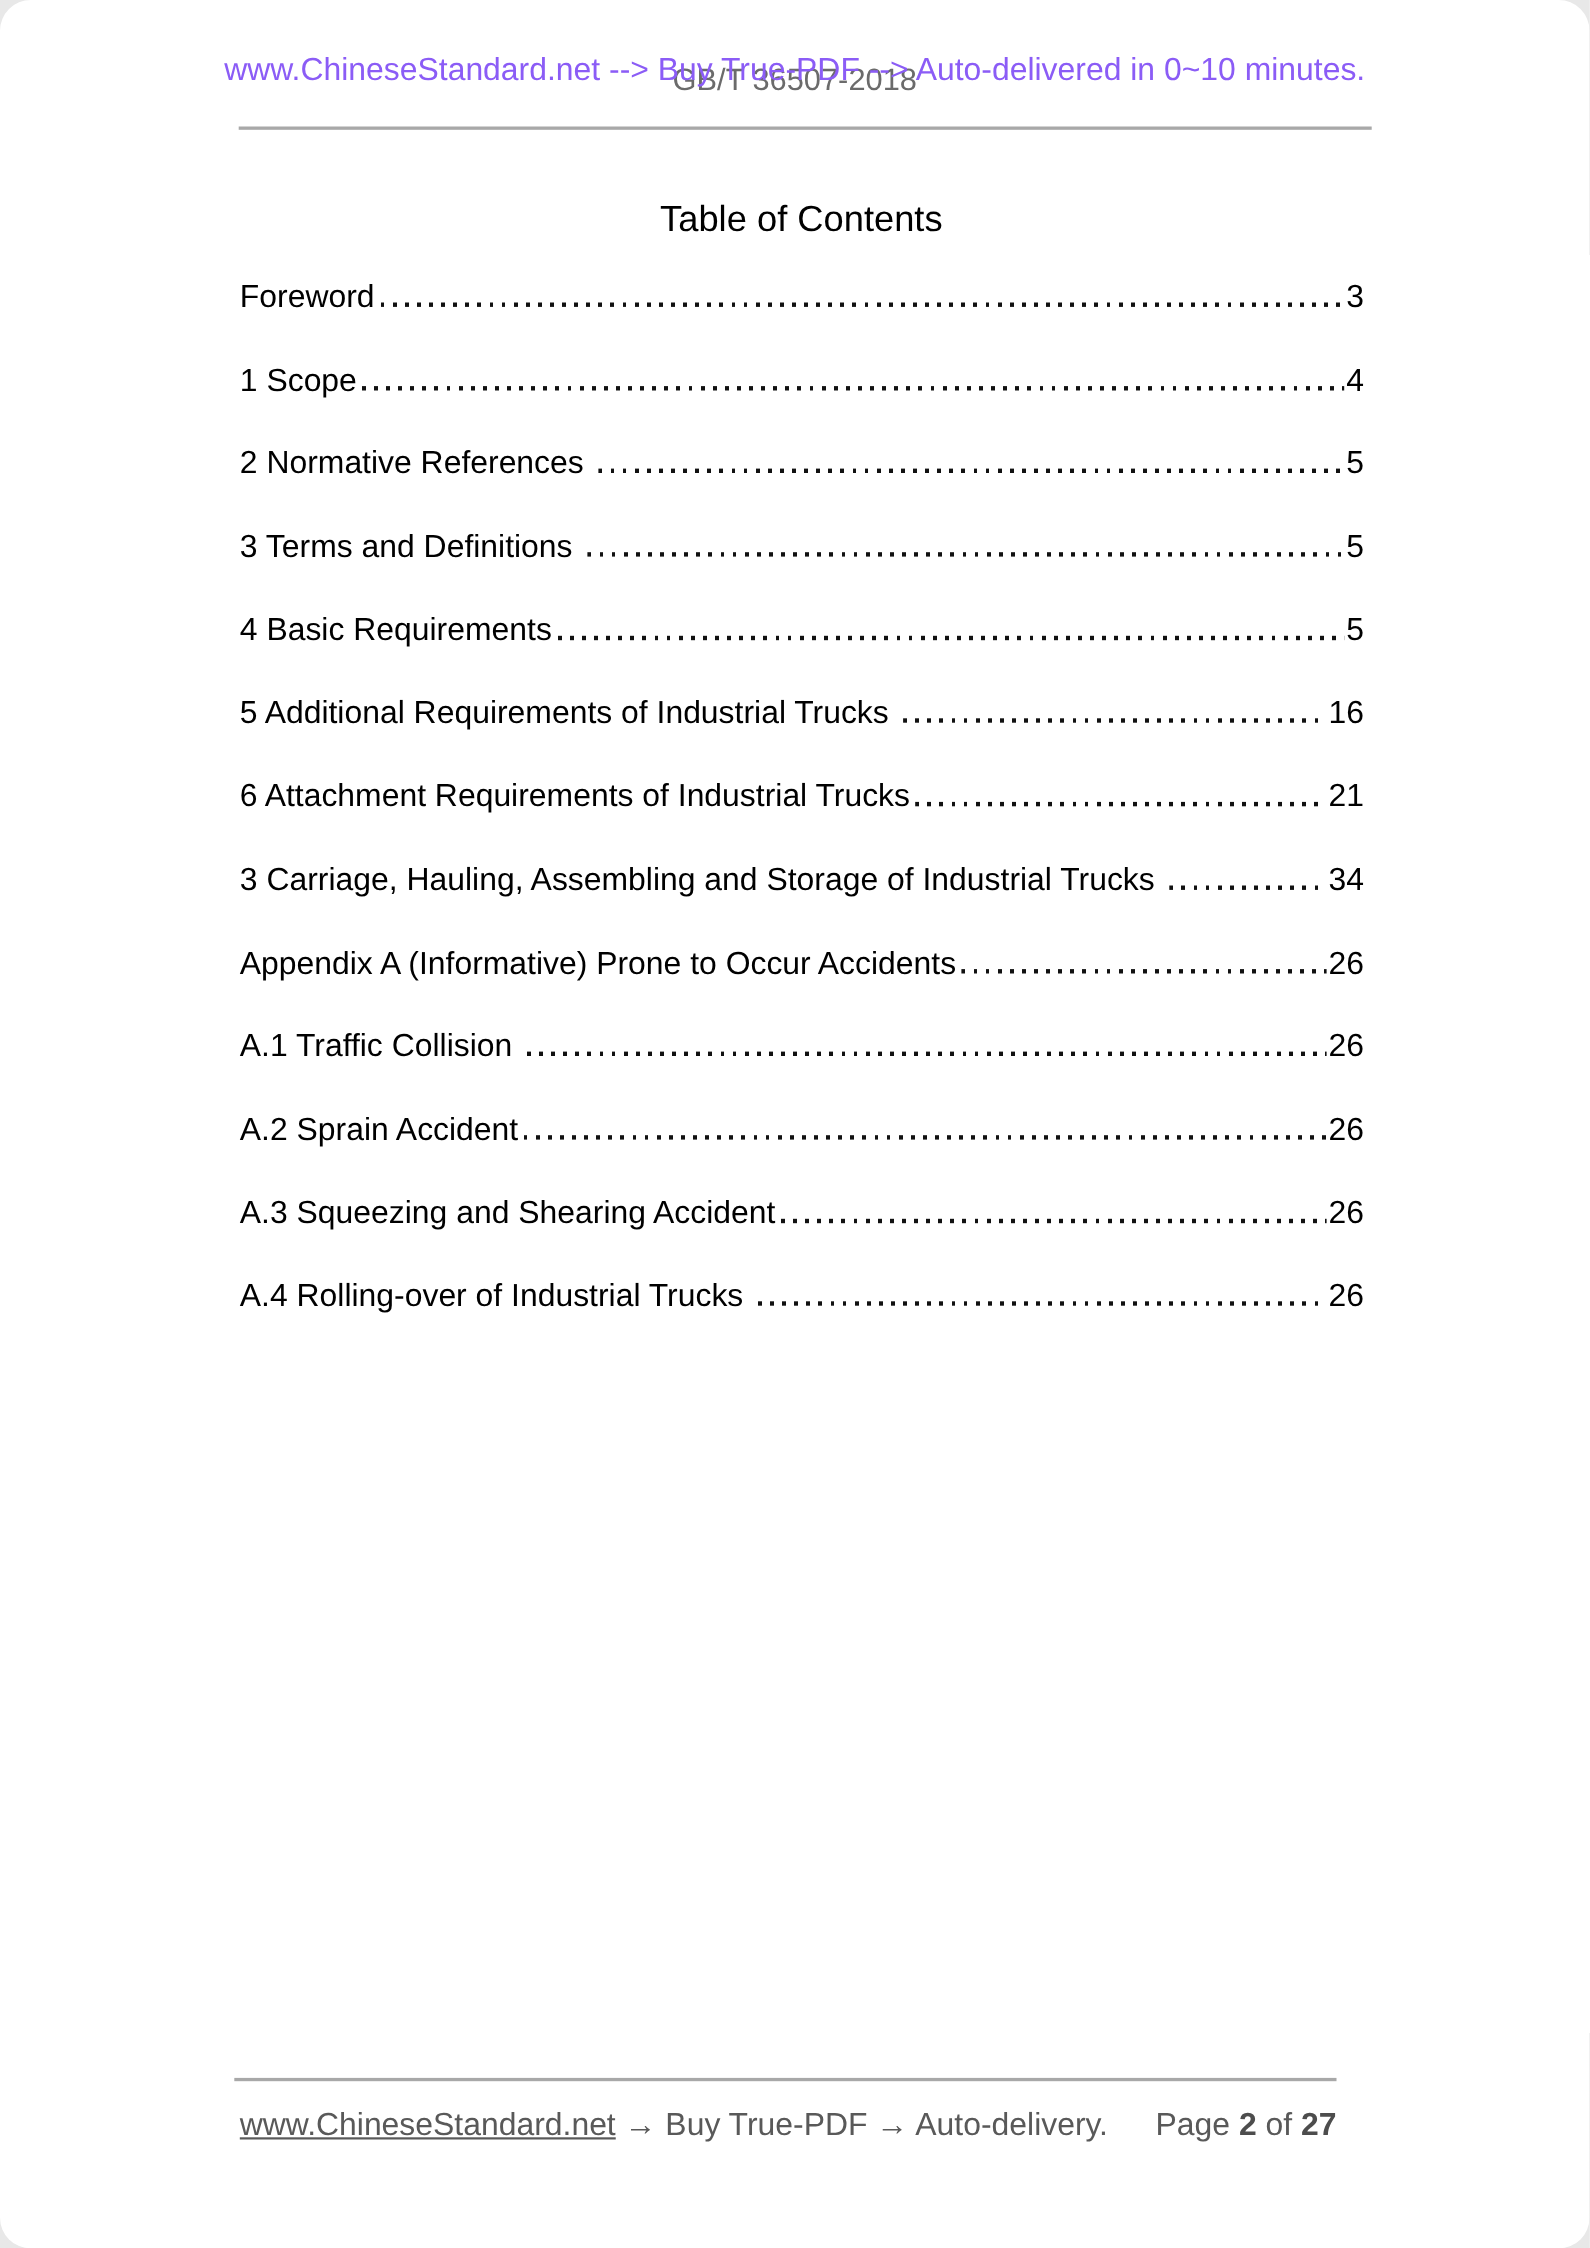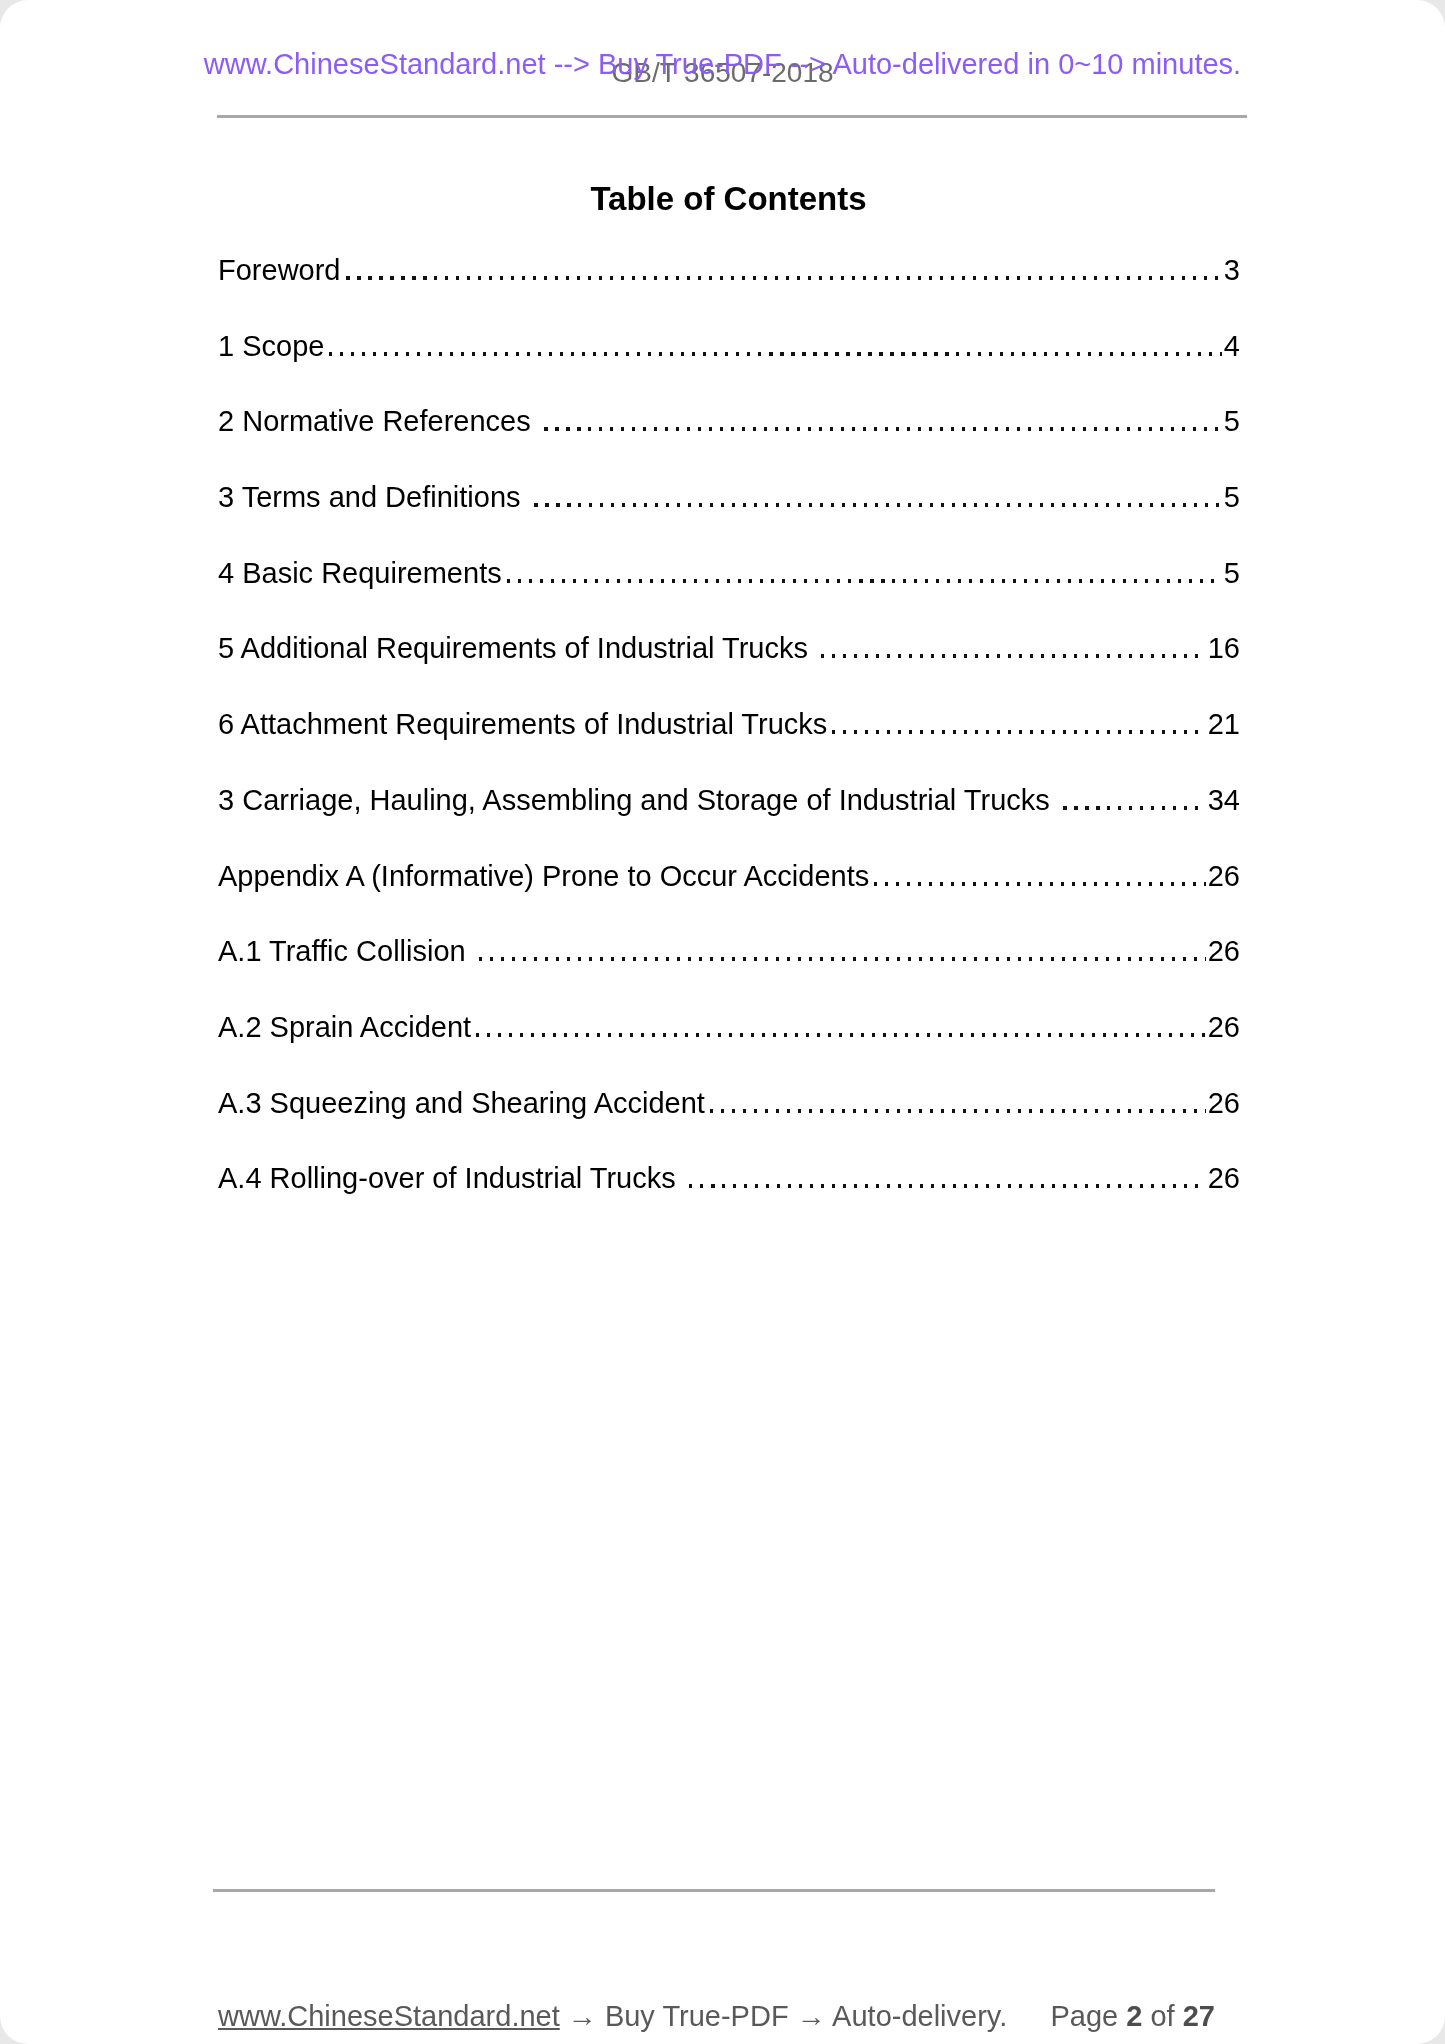--- a/index.html
+++ b/index.html
@@ -42,21 +42,21 @@
   }
   .header-rule { top: 115px; left: 217px; width: 1030px; }
   
   .doc-title {
     position: absolute;
     top: 180px;
     left: 217px;
     width: 1023px;
     text-align: center;
     font-size: 33px;
-    font-weight: bold;
+    font-weight: normal;
     color: #000;
   }
   
   .toc {
     position: absolute;
     top: 252px;
     left: 218px;
     width: 1022px;
   }
   .toc-row {
@@ -72,21 +72,21 @@
     flex: 1;
     height: 4px;
     margin: 0 2px 0 5px;
     background-image: repeating-linear-gradient(to right, #111 0 3.5px, transparent 3.5px 11px);
   }
   .toc-page { white-space: nowrap; }
   
   .footer-rule { top: 1889px; left: 213px; width: 1002px; }
   .footer {
     position: absolute;
-    top: 1996px;
+    top: 1912px;
     left: 218px;
     width: 997px;
     display: flex;
     justify-content: space-between;
     align-items: baseline;
     font-size: 29px;
     color: #595959;
     line-height: 40px;
   }
   .footer-left { white-space: pre; }

